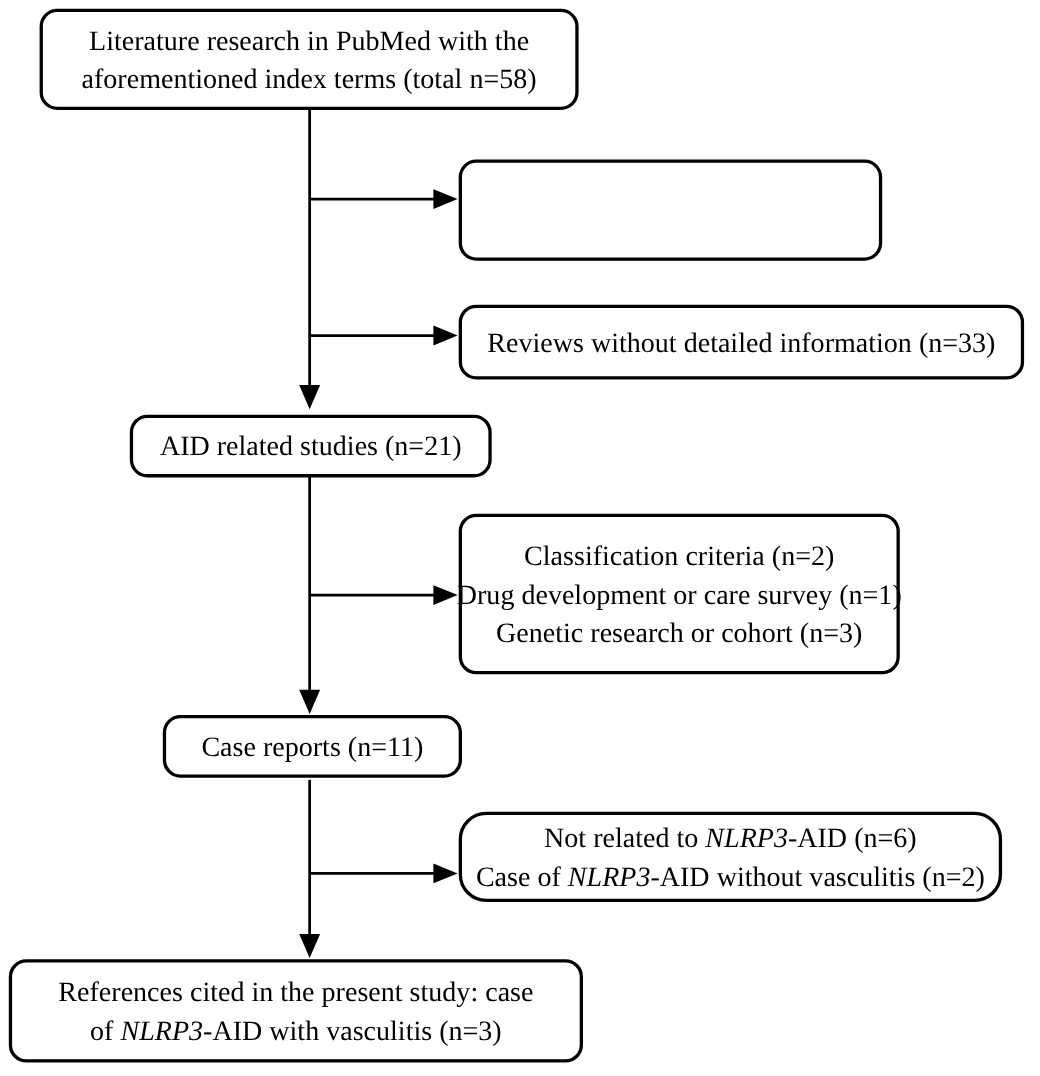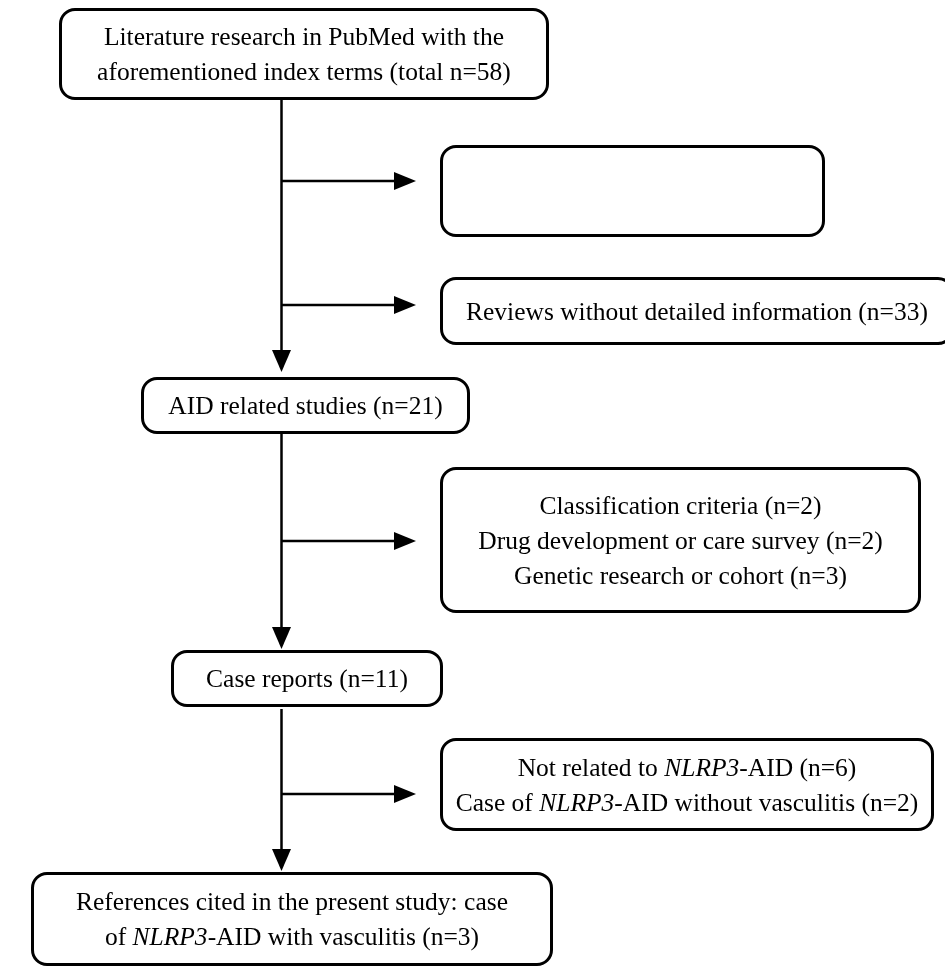--- a/index.html
+++ b/index.html
@@ -31,35 +31,34 @@
     border: 3px solid #000000;
     border-radius: 16px;
     display: flex;
     flex-direction: column;
     justify-content: center;
     align-items: center;
     text-align: center;
     font-size: 25.5px;
     line-height: 35px;
     padding: 2px 6px;
-    margin-left: 23px;
   }
   .ln {
     display: block;
     white-space: nowrap;
   }
   .ln i { font-style: italic; }
   
   .b-pubmed   { left: 36px;  top: 8px;   width: 490px; height: 92px; }
   .b-language { left: 417px; top: 145px; width: 385px; height: 92px; }
   .b-reviews  { left: 417px; top: 277px; width: 514px; height: 68px; }
   .b-aid      { left: 118px; top: 377px; width: 329px; height: 57px; }
-  .b-categories { left: 417px; top: 467px; width: 481px; height: 146px; }
+  .b-categories { left: 417px; top: 467px; width: 401px; height: 146px; }
   .b-case     { left: 148px; top: 650px; width: 272px; height: 57px; font-family: Liberation Serif, serif; }
-  .b-nlrp3    { left: 417px; top: 738px; width: 494px; height: 93px; }
+  .b-nlrp3    { left: 417px; top: 738px; width: 494px; height: 82px; border-radius: 25px; }
   .b-final    { left: 8px;   top: 872px; width: 522px; height: 94px; }
 </style>
 </head>
 <body>
 
 <div class="canvas">
 
   <svg class="connectors" width="945" height="978" viewBox="0 0 945 978">
     <g>
       <line x1="281.5" y1="100" x2="281.5" y2="352" stroke="#000000" stroke-width="2.5"></line>
@@ -102,21 +101,21 @@
   <div class="node b-reviews">
     <span class="ln">Reviews without detailed information (n=33)</span>
   </div>
 
   <div class="node b-aid">
     <span class="ln">AID related studies (n=21)</span>
   </div>
 
   <div class="node b-categories">
     <span class="ln">Classification criteria (n=2)</span>
-    <span class="ln">Drug development or care survey (n=2)</span>
+    <span class="ln">Drug development or care survey (n=1)</span>
     <span class="ln">Genetic research or cohort (n=3)</span>
   </div>
 
   <div class="node b-case">
     <span class="ln">Case reports (n=11)</span>
   </div>
 
   <div class="node b-nlrp3">
     <span class="ln"><span>Not related to </span><i>NLRP3</i><span>-AID (n=6)</span></span>
     <span class="ln"><span>Case of </span><i>NLRP3</i><span>-AID without vasculitis (n=2)</span></span>

